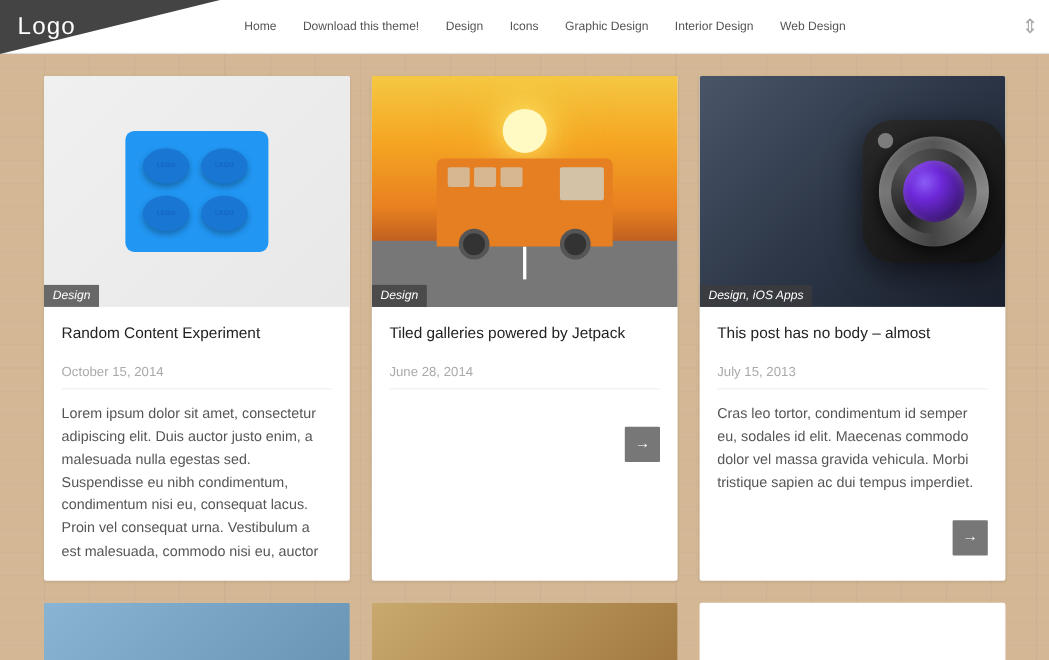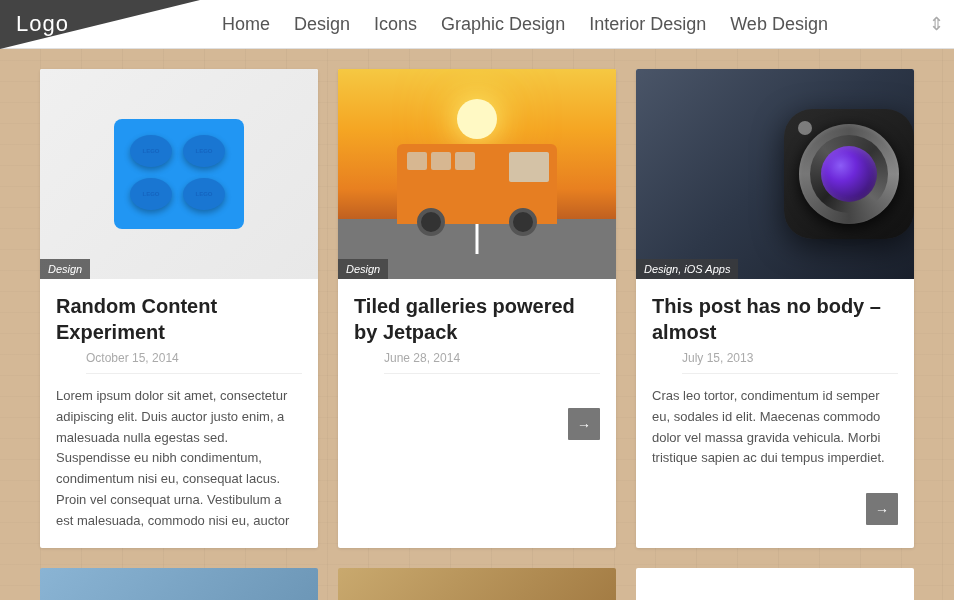--- a/index.html
+++ b/index.html
@@ -59,21 +59,21 @@
       letter-spacing: 1px;
       z-index: 2;
     }
     .nav {
       display: flex;
       align-items: center;
       gap: 0;
       margin-left: 10px;
     }
     .nav-item {
-      font-size: 18px;
+      font-size: 11px;
       color: #555;
       font-family: Arial, sans-serif;
       padding: 2px 12px;
       cursor: pointer;
       white-space: nowrap;
       height: 49px;
       display: flex;
       align-items: center;
     }
 
@@ -304,35 +304,34 @@
     }
     .card-tag-overlay {
       position: absolute;
       bottom: 0;
       left: 0;
     }
     .card-body {
       padding: 14px 16px 16px;
     }
     .card-title {
-      font-size: 20px;
-      font-weight: 700;
+      font-size: 14px;
+      font-weight: 400;
       color: #222;
       font-family: Arial, sans-serif;
       line-height: 1.3;
-      margin-bottom: 6px;
+      margin-bottom: 20px;
     }
     .card-date {
       font-size: 12px;
       color: #aaa;
       font-family: Arial, sans-serif;
       margin-bottom: 10px;
       padding-bottom: 8px;
       border-bottom: 1px solid #eee;
-      margin-left: 30px;
     }
     .card-excerpt {
       font-size: 13px;
       color: #555;
       font-family: Arial, sans-serif;
       line-height: 1.6;
       margin-top: 12px;
     }
     .card-arrow {
       display: flex;
@@ -377,20 +376,21 @@
 </head>
 <body>
 
 <header class="header">
   <div class="logo-area">
     <div class="logo-triangle"></div>
     <span class="logo-text">Logo</span>
   </div>
   <nav class="nav">
     <span class="nav-item">Home</span>
+    <span class="nav-item">Download this theme!</span>
     <span class="nav-item">Design</span>
     <span class="nav-item">Icons</span>
     <span class="nav-item">Graphic Design</span>
     <span class="nav-item">Interior Design</span>
     <span class="nav-item">Web Design</span>
   </nav>
   <span class="scroll-hint">⇕</span>
 </header>
 
 <main class="main">

